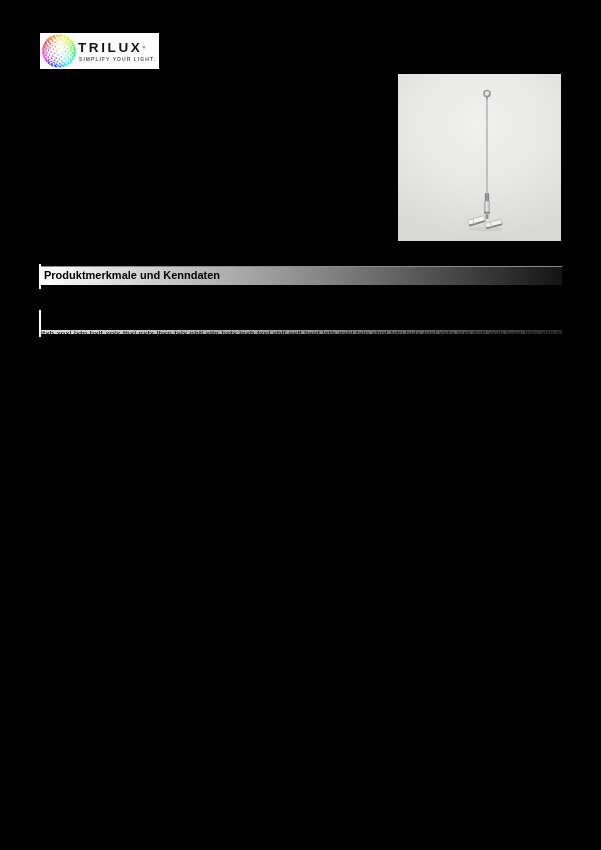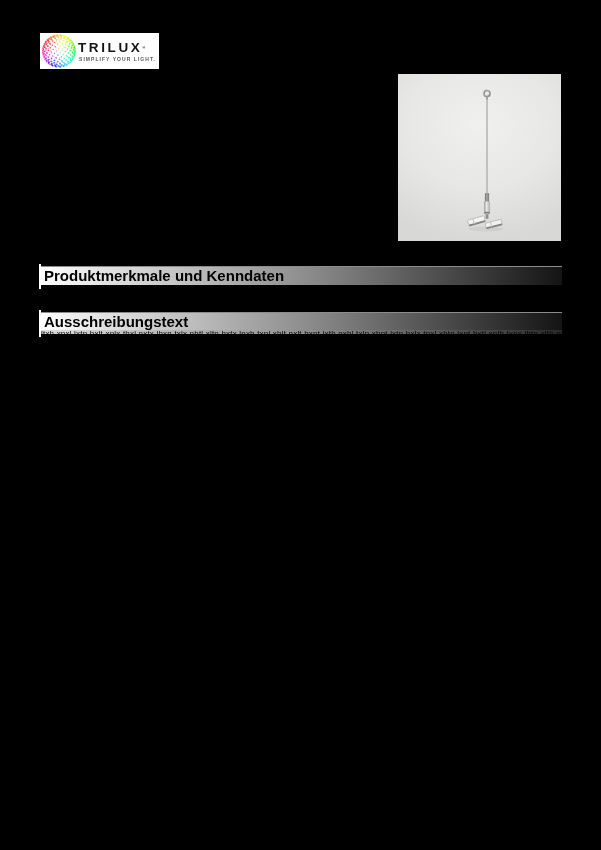--- a/index.html
+++ b/index.html
@@ -35,21 +35,21 @@
 
   
   .bar{
     position:absolute;left:41px;width:521px;height:18.5px;
     background:linear-gradient(90deg,#ffffff 0%,#f0f0f0 6%,#8f8f8f 50%,#141414 100%);
     border-top:1px solid #8c8c8c;
     box-sizing:border-box;
   }
   .bar .title{
     display:block;padding-left:3px;line-height:17px;
-    font-size:15px;font-weight:700;color:#000;white-space:nowrap;
+    font-size:11px;font-weight:700;color:#000;white-space:nowrap;
   }
   .tick{
     position:absolute;width:1.5px;background:#ffffff;
   }
   .bar1{top:266px;}
   .tick1{left:39px;top:264px;height:24.5px;}
   .bar2{top:311.5px;}
   .tick2{left:39px;top:309.5px;height:27px;}
 
   
@@ -379,21 +379,18 @@
       </g>
     </svg>
   </div>
 
   <div class="tick tick1"></div>
   <div class="bar bar1">
     <span class="title">Produktmerkmale und Kenndaten</span>
   </div>
 
   <div class="tick tick2"></div>
-  <div class="bar bar2">
-    <span class="title">Ausschreibungstext</span>
-  </div>
 
   <div class="clipped-line">
     <span>ltxh xnxl lxtn hxlt xnlx thxl nxtx lhxn txlx nhtl xltn hxtx lnxh txnl xhlt nxlt hxnt lxth nxhl txln xhnt lxtn hxlx tnxl xhtn lxnt hxtl xnlh txnx lhtn xlth nxtl</span>
   </div>
 
 </div>
 
 </body></html>

